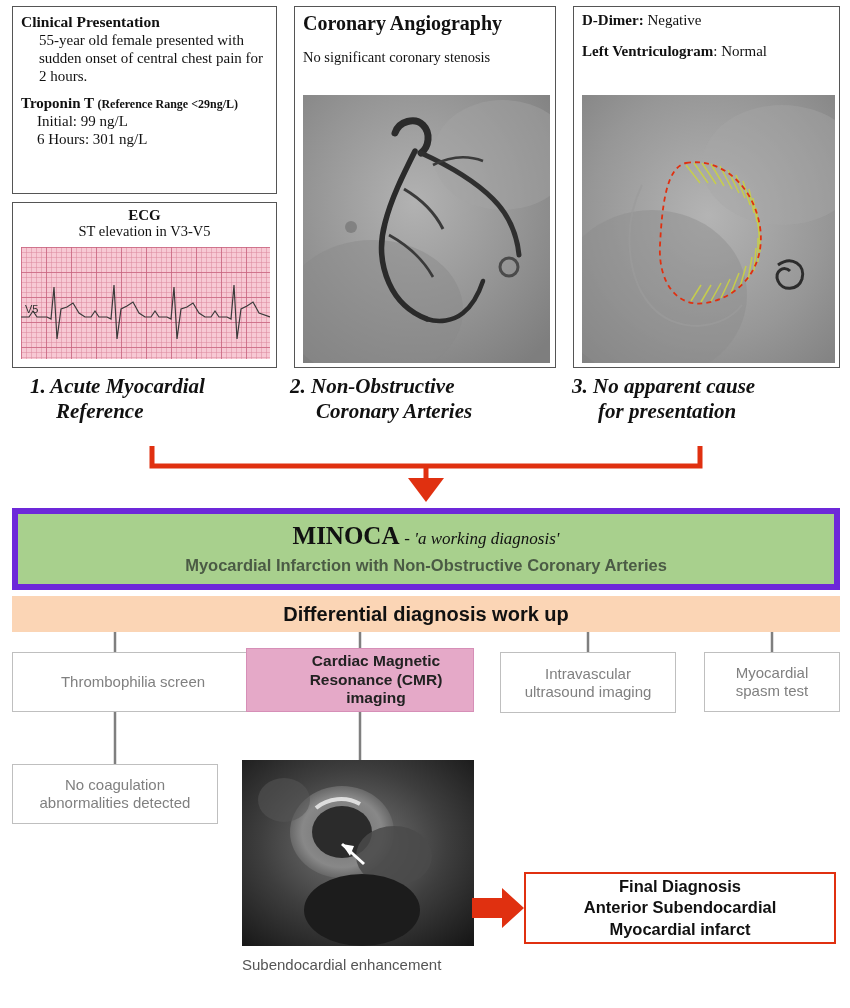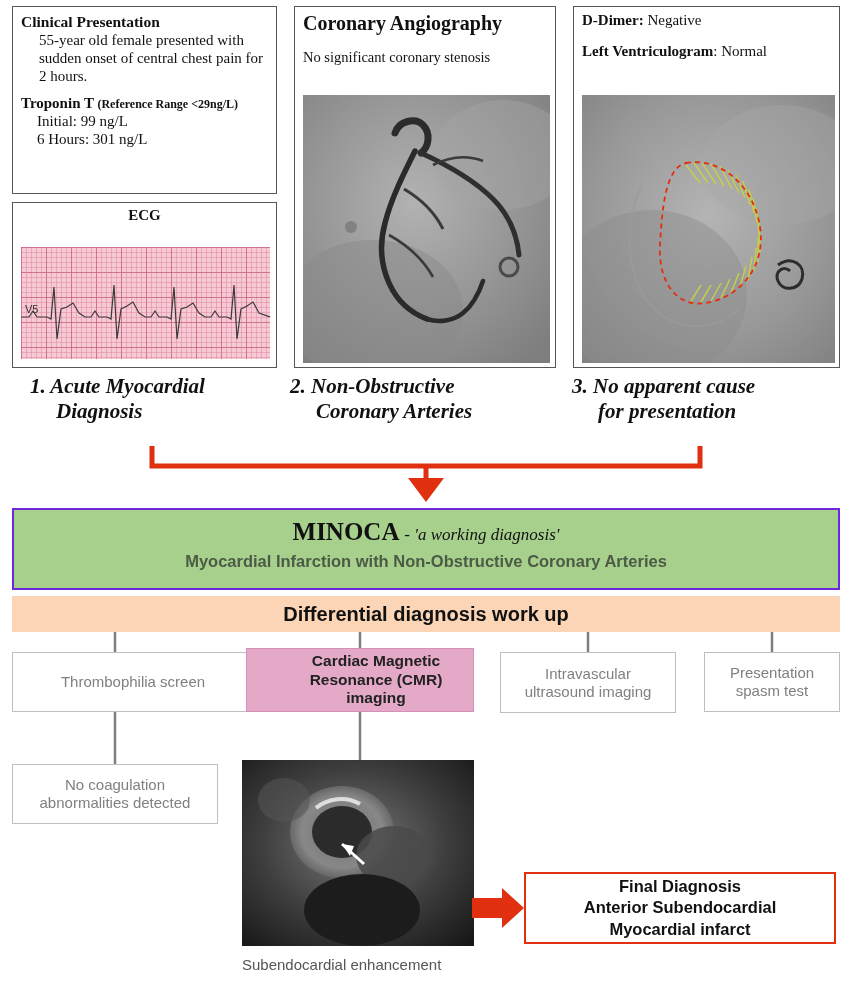--- a/index.html
+++ b/index.html
@@ -120,21 +120,21 @@
   .cap-3 { left: 560px; top: 0; width: 280px; }
   .cap-indent { display: block; padding-left: 26px; }
 
   
   .red-connector { position: absolute; left: 12px; top: 440px; width: 828px; height: 66px; }
 
   
   .minoca {
     position: absolute; left: 12px; top: 508px;
     width: 828px; height: 82px;
-    background: #a8d08d; border: 2px solid #6d28d9;
+    background: #a8d08d; border: 6px solid #6d28d9;
     text-align: center;
   }
   .minoca-title { margin-top: 8px; font-size: 25px; font-weight: bold; }
   .minoca-title .sub { font-size: 17px; font-style: italic; font-weight: normal; }
   .minoca-expand {
     margin-top: 6px; font-size: 16.5px; font-weight: bold;
     color: #4b5b45;
     font-family: "Liberation Sans", sans-serif;
   }
 
@@ -215,20 +215,21 @@
     <div class="trop-title">
       <span>Troponin T</span>
       <span class="trop-ref">(Reference Range &lt;29ng/L)</span>
     </div>
     <div class="trop-line">Initial: 99 ng/L</div>
     <div class="trop-line">6 Hours: 301 ng/L</div>
   </div>
 
   <div class="ecg-box panel-border">
     <div class="ecg-title">ECG</div>
+    <div class="ecg-sub">ST elevation in V3-V5</div>
     <div class="ecg-strip">
       <div class="ecg-grid-minor"></div>
       <div class="ecg-grid-major"></div>
       <svg class="ecg-trace" width="249" height="112" viewBox="0 0 249 112">
         <path fill="none" stroke="#3b3b3b" stroke-width="1.2" d="M0,70 L8,70 L12,64 L16,70 L26,70 L30,72 L33,40 L36,92 L40,62 L46,60 L52,56 L58,66 L64,70
              L70,70 L74,64 L78,70 L86,70 L90,72 L93,38 L96,92 L100,62 L106,59 L112,55 L118,66 L124,70
              L130,70 L134,64 L138,70 L146,70 L150,72 L153,40 L156,92 L160,62 L166,60 L172,56 L178,66 L184,70
              L190,70 L194,64 L198,70 L206,70 L210,72 L213,38 L216,92 L220,62 L226,59 L232,55 L238,66 L249,70"></path>
       </svg>
       <div class="ecg-lead">V5</div>
@@ -312,21 +313,21 @@
         <path d="M196,170 C210,160 224,170 220,184 C216,196 200,196 196,186 C192,176 202,170 208,176" fill="none" stroke="#2c2c2c" stroke-width="3"></path>
       </svg>
     </div>
   </div>
 </div>
 
 <div class="captions">
   <div class="cap cap-1">
     <span>1.</span>
     <span>Acute Myocardial</span>
-    <span class="cap-indent">Diagnosis</span>
+    <span class="cap-indent">Reference</span>
   </div>
   <div class="cap cap-2">
     <span>2.</span>
     <span>Non-Obstructive</span>
     <span class="cap-indent">Coronary Arteries</span>
   </div>
   <div class="cap cap-3">
     <span>3.</span>
     <span>No apparent cause</span>
     <span class="cap-indent">for presentation</span>
@@ -377,21 +378,21 @@
 
 <div class="wk wk-ivus">
   <span>
     <span>Intravascular</span><br>
     <span>ultrasound imaging</span>
   </span>
 </div>
 
 <div class="wk wk-spasm">
   <span>
-    <span>Presentation</span><br>
+    <span>Myocardial</span><br>
     <span>spasm test</span>
   </span>
 </div>
 
 <div class="wk wk-nocoag">
   <span>
     <span>No coagulation</span><br>
     <span>abnormalities detected</span>
   </span>
 </div>

